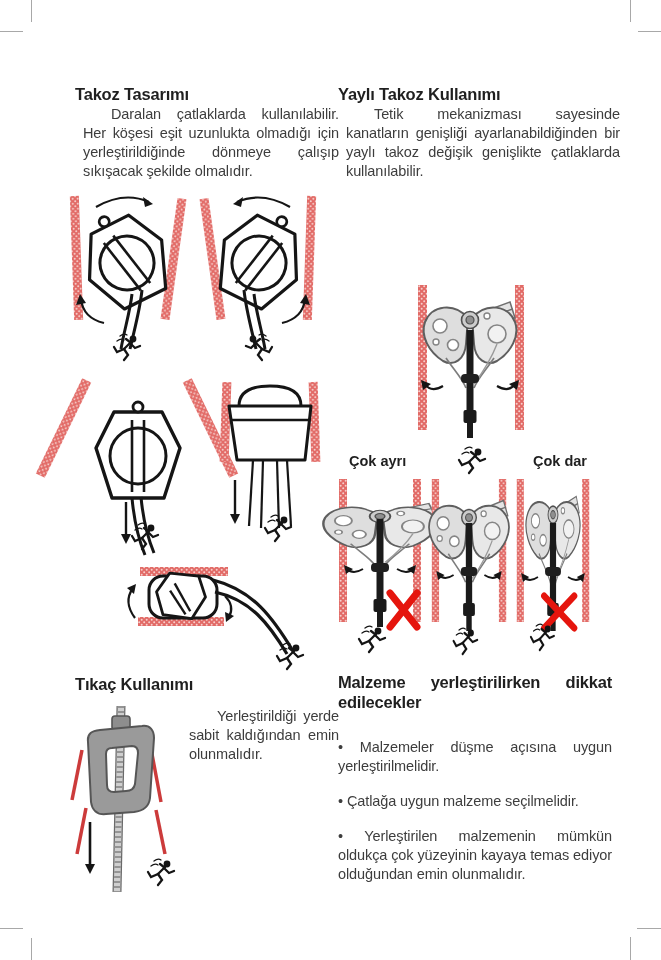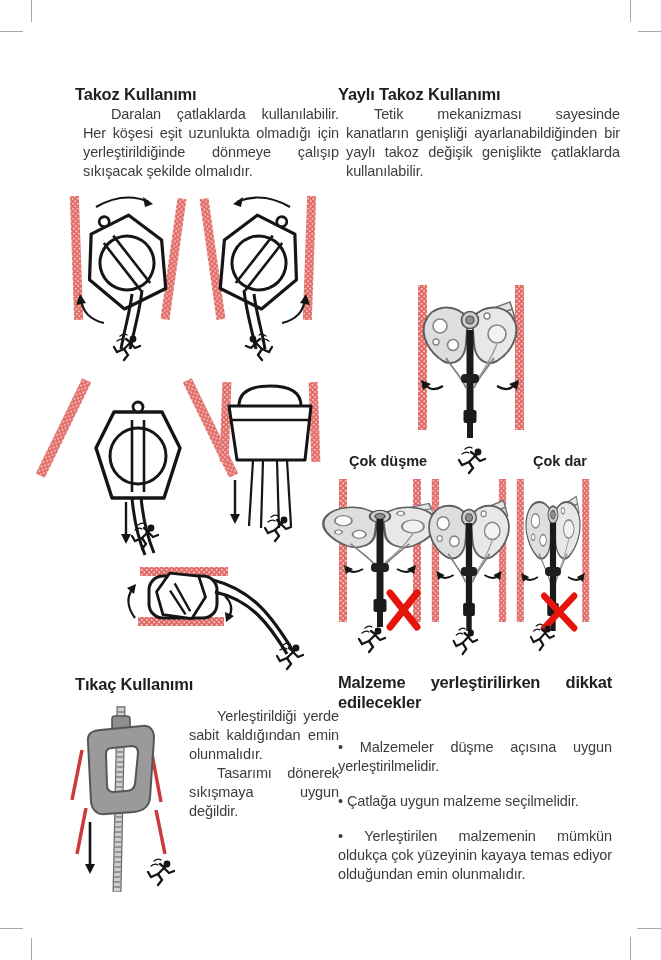--- a/index.html
+++ b/index.html
@@ -84,21 +84,21 @@
           </g>
           <circle cx="-4" cy="-47" r="5" fill="#ffffff" stroke="#151515" stroke-width="2.8"></circle>
         </g>
         <path d="M66,104 C64,122 58,141 55,159" fill="none" stroke="#151515" stroke-width="3"></path>
         <path d="M76,100 C74,120 68,141 64,159" fill="none" stroke="#151515" stroke-width="3"></path>
         <use href="#climber" transform="translate(46,143)"></use>
       </g>
     </defs>
   </svg>
 
-  <div class="h" style="left:75px;top:84px;width:256px">Takoz Kullanımı</div>
+  <div class="h" style="left:75px;top:84px;width:256px">Takoz Tasarımı</div>
   <div class="para" style="left:75px;top:105px;width:256px">
     <p>Daralan çatlaklarda kullanılabilir. Her köşesi eşit uzunlukta olmadığı için yerleştirildiğinde dönmeye çalışıp sıkışacak şekilde olmalıdır.</p>
   </div>
 
   <svg class="fig" style="left:66px;top:190px" width="124" height="176" viewBox="0 0 124 176">
     <use href="#row1fig"></use>
   </svg>
   <svg class="fig" style="left:196px;top:190px" width="124" height="176" viewBox="0 0 124 176">
     <use href="#row1fig" transform="translate(124,0) scale(-1,1)"></use>
   </svg>
@@ -166,41 +166,40 @@
     <rect x="48" y="12" width="18" height="14" rx="3" fill="#8e8e8e" stroke="#565656" stroke-width="1.6"></rect>
     <path fill-rule="evenodd" fill="#9a9a9a" stroke="#565656" stroke-width="2" d="M36,26 L78,22 C86,21 90,26 90,34 L86,94 C85,103 79,107 70,108 L42,110 C33,111 28,106 27,98 L24,38 C23,29 28,27 36,26 Z
          M48,44 L68,42 C72,42 74,45 74,49 L71,80 C70,85 67,87 62,87 L50,88 C45,88 43,85 43,81 L42,50 C42,46 44,44 48,44 Z"></path>
     <line x1="26" y1="118" x2="26" y2="162" stroke="#141414" stroke-width="2.6"></line>
     <polygon points="26,170 21,160 31,160" fill="#141414"></polygon>
     <use href="#climber" transform="translate(82,154)"></use>
   </svg>
 
   <div class="para" style="left:181px;top:707px;width:150px">
     <p>Yerleştirildiği yerde sabit kaldığından emin olunmalıdır.</p>
-    <p>Tasarımı dönerek sıkışmaya uygun değildir.</p>
   </div>
 
   <div class="h" style="left:338px;top:84px;width:274px">Yaylı Takoz Kullanımı</div>
   <div class="para" style="left:338px;top:105px;width:274px">
     <p>Tetik mekanizması sayesinde kanatların genişliği ayarlanabildiğinden bir yaylı takoz değişik genişlikte çatlaklarda kullanılabilir.</p>
   </div>
 
   <svg class="fig" style="left:403px;top:280px" width="124" height="196" viewBox="0 0 124 196">
     <rect x="15" y="5" width="9" height="145" fill="url(#hatch)"></rect>
     <rect x="112" y="5" width="9" height="145" fill="url(#hatch)"></rect>
     <use href="#camlobes" transform="translate(67,52)"></use>
     <use href="#camstem" transform="translate(67,56)"></use>
     <path d="M40,106 Q28,113 22,104" fill="none" stroke="#151515" stroke-width="2.2"></path>
     <polygon points="18,100 20,110 28,104" fill="#151515"></polygon>
     <path d="M94,106 Q106,113 112,104" fill="none" stroke="#151515" stroke-width="2.2"></path>
     <polygon points="116,100 114,110 106,104" fill="#151515"></polygon>
     <use href="#climber" transform="translate(54,166)"></use>
   </svg>
 
-  <div class="label" style="left:349px;top:453px">Çok düşme</div>
+  <div class="label" style="left:349px;top:453px">Çok ayrı</div>
   <div class="label" style="left:533px;top:453px">Çok dar</div>
 
   <svg class="fig" style="left:337px;top:477px" width="86" height="185" viewBox="0 0 86 185">
     <rect x="2" y="2" width="8" height="143" fill="url(#hatch)"></rect>
     <rect x="76" y="2" width="8" height="143" fill="url(#hatch)"></rect>
     <use href="#camlobes" transform="translate(43,48) scale(1.22,0.72)"></use>
     <use href="#camstem" transform="translate(43,48)"></use>
     <path d="M26,92 Q16,98 10,92" fill="none" stroke="#151515" stroke-width="2"></path>
     <polygon points="7,88 9,97 16,92" fill="#151515"></polygon>
     <path d="M60,92 Q70,98 76,92" fill="none" stroke="#151515" stroke-width="2"></path>

